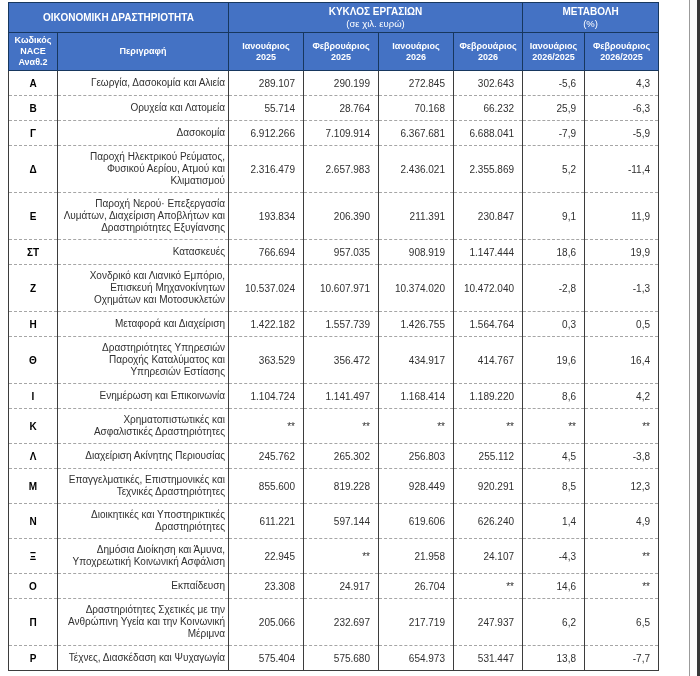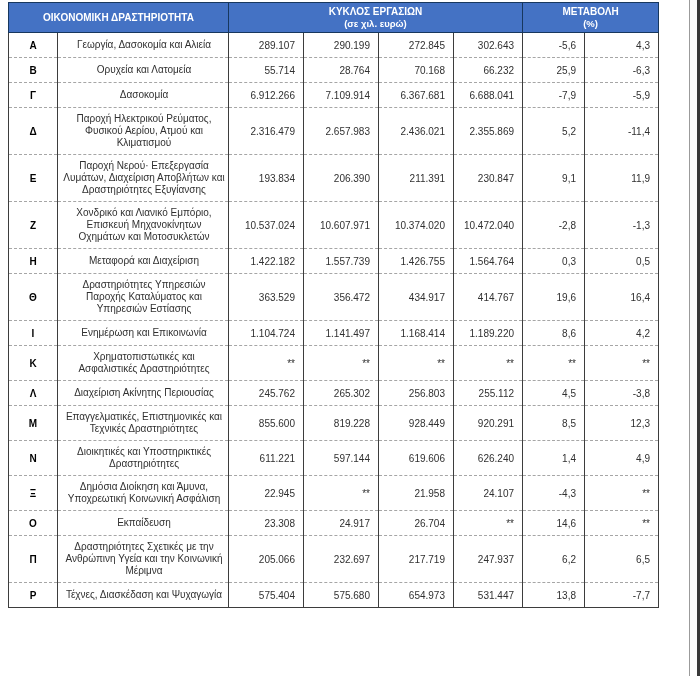--- a/index.html
+++ b/index.html
@@ -18,33 +18,33 @@
     border-collapse:collapse;table-layout:fixed;
     border:1px solid var(--grid-line);
   }
   th{
     background:var(--header-bg);color:var(--header-text);
     border:1px solid var(--header-border);
     font-weight:bold;text-align:center;vertical-align:middle;
     padding:2px 2px;
   }
   tr.band1 th{font-size:10px;line-height:12px;height:25px;}
-  tr.band1 .sub{font-size:9.5px;font-weight:bold;}
+  tr.band1 .sub{font-size:9.5px;font-weight:normal;}
   tr.band2 th{font-size:9px;line-height:11px;height:32px;padding:2px 3px;}
   td{
     border-left:1px solid var(--grid-line);
     border-right:1px solid var(--grid-line);
     border-top:1px dashed var(--row-divider);
     border-bottom:1px dashed var(--row-divider);
     font-size:10px;color:var(--body-text);
     vertical-align:middle;padding:5px 3px;height:14px;
   }
   tbody tr:first-child td{border-top:1px solid var(--header-border);}
   td.code{text-align:center;font-weight:bold;color:var(--code-text);font-size:10px;}
-  td.desc{text-align:center;padding-left:5px;line-height:12px;}
+  td.desc{text-align:right;padding-left:5px;line-height:12px;}
   td.num{text-align:right;padding-right:8px;}
   .edge-page{position:absolute;left:689px;top:0;width:1px;height:676px;background:var(--page-edge);}
   .edge-window{position:absolute;left:697px;top:0;width:3px;height:676px;background:var(--window-edge);}
 </style>
 </head>
 <body>
 
 <table class="main">
   <colgroup>
     <col style="width:49px">
@@ -63,20 +63,30 @@
       </th>
       <th colspan="4">
         <div>ΚΥΚΛΟΣ ΕΡΓΑΣΙΩΝ</div>
         <div class="sub">(σε χιλ. ευρώ)</div>
       </th>
       <th colspan="2">
         <div>ΜΕΤΑΒΟΛΗ</div>
         <div class="sub">(%)</div>
       </th>
     </tr>
+    <tr class="band2">
+      <th>Κωδικός NACE Αναθ.2</th>
+      <th>Περιγραφή</th>
+      <th>Ιανουάριος 2025</th>
+      <th>Φεβρουάριος 2025</th>
+      <th>Ιανουάριος 2026</th>
+      <th>Φεβρουάριος 2026</th>
+      <th>Ιανουάριος 2026/2025</th>
+      <th>Φεβρουάριος 2026/2025</th>
+    </tr>
   </thead>
   <tbody id="table-body">
       <tr>
     <td class="code">Α</td>
     <td class="desc">Γεωργία, Δασοκομία και Αλιεία</td>
     <td class="num">289.107</td>
     <td class="num">290.199</td>
     <td class="num">272.845</td>
     <td class="num">302.643</td>
     <td class="num">-5,6</td>
@@ -116,20 +126,30 @@
     <td class="code">Ε</td>
     <td class="desc">Παροχή Νερού· Επεξεργασία Λυμάτων, Διαχείριση Αποβλήτων και Δραστηριότητες Εξυγίανσης</td>
     <td class="num">193.834</td>
     <td class="num">206.390</td>
     <td class="num">211.391</td>
     <td class="num">230.847</td>
     <td class="num">9,1</td>
     <td class="num">11,9</td>
   </tr>
       <tr>
+    <td class="code">ΣΤ</td>
+    <td class="desc">Κατασκευές</td>
+    <td class="num">766.694</td>
+    <td class="num">957.035</td>
+    <td class="num">908.919</td>
+    <td class="num">1.147.444</td>
+    <td class="num">18,6</td>
+    <td class="num">19,9</td>
+  </tr>
+      <tr>
     <td class="code">Ζ</td>
     <td class="desc">Χονδρικό και Λιανικό Εμπόριο, Επισκευή Μηχανοκίνητων Οχημάτων και Μοτοσυκλετών</td>
     <td class="num">10.537.024</td>
     <td class="num">10.607.971</td>
     <td class="num">10.374.020</td>
     <td class="num">10.472.040</td>
     <td class="num">-2,8</td>
     <td class="num">-1,3</td>
   </tr>
       <tr>

